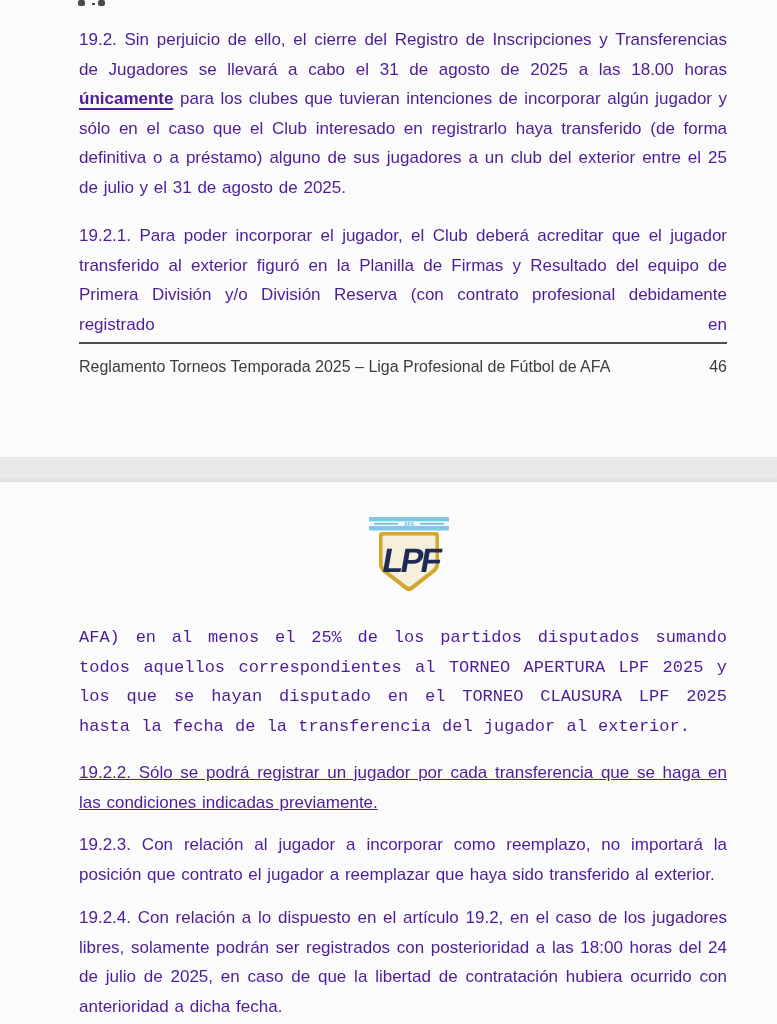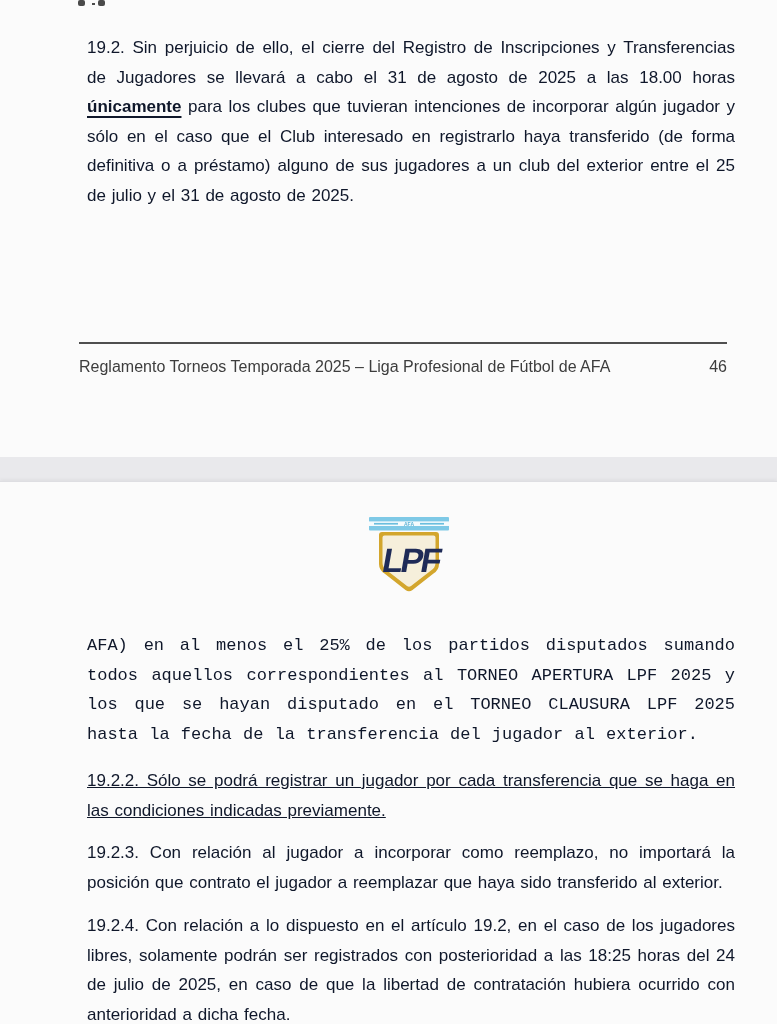--- a/index.html
+++ b/index.html
@@ -18,23 +18,23 @@
   #page-1 { top: 0; height: 457px; border-bottom: 1px solid #dedee2; }
   #page-2 { top: 481px; height: 543px; border-top: 1px solid #dedee2;
             box-shadow: 0 -2px 3px rgba(0,0,0,0.04); }
   #gap-band {
     position: absolute; left: 0; top: 457px; width: 777px; height: 24px;
     background: #e9e9ec;
   }
 
   .body-text {
     position: absolute; left: 79px; width: 648px;
-    font-size: 17px; line-height: 29.5px; color: #0f172a;
+    font-size: 17px; line-height: 29.5px; color: #4c1d95;
     text-align: justify; word-spacing: 1px;
-    margin: 8px;
+    margin: 0;
   }
   .justify-all { text-align-last: justify; }
 
   .underlined-bold {
     font-weight: 700;
     text-decoration: underline;
     text-decoration-thickness: 2px;
     text-underline-offset: 4px;
   }
 
@@ -62,20 +62,21 @@
 <div id="screen">
 
   <div class="page" id="page-1">
 
     <div id="clipped-fragment"></div>
 
     <p class="body-text" style="top: 25px;">
       <span>19.2. Sin perjuicio de ello, el cierre del Registro de Inscripciones y Transferencias de Jugadores se llevará a cabo el 31 de agosto de 2025 a las 18.00 horas </span><span class="underlined-bold">únicamente</span><span> para los clubes que tuvieran intenciones de incorporar algún jugador y sólo en el caso que el Club interesado en registrarlo haya transferido (de forma definitiva o a préstamo) alguno de sus jugadores a un club del exterior entre el 25 de julio y el 31 de agosto de 2025.</span>
     </p>
 
+    <p class="body-text justify-all" style="top: 221px;">19.2.1. Para poder incorporar el jugador, el Club deberá acreditar que el jugador transferido al exterior figuró en la Planilla de Firmas y Resultado del equipo de Primera División y/o División Reserva (con contrato profesional debidamente registrado en</p>
 
     <div id="footer-rule"></div>
 
     <div id="page-footer">
       <span>Reglamento Torneos Temporada 2025 – Liga Profesional de Fútbol de AFA</span>
       <span>46</span>
     </div>
   </div>
 
   <div id="gap-band"></div>
@@ -96,16 +97,16 @@
         <text x="0" y="0" text-anchor="middle" font-size="34" font-weight="bold" letter-spacing="-2.5" fill="#1f2b57" font-family="Liberation Sans, DejaVu Sans, sans-serif">LPF</text>
       </g>
     </svg>
 
     <p class="body-text" style="top: 141px; font-family: Liberation Mono, monospace;">AFA) en al menos el 25% de los partidos disputados sumando todos aquellos correspondientes al TORNEO APERTURA LPF 2025 y los que se hayan disputado en el TORNEO CLAUSURA LPF 2025 hasta la fecha de la transferencia del jugador al exterior.</p>
 
     <p class="body-text" style="top: 276px; text-decoration: underline;">19.2.2. Sólo se podrá registrar un jugador por cada transferencia que se haga en las condiciones indicadas previamente.</p>
 
     <p class="body-text" style="top: 348px;">19.2.3. Con relación al jugador a incorporar como reemplazo, no importará la posición que contrato el jugador a reemplazar que haya sido transferido al exterior.</p>
 
-    <p class="body-text" style="top: 421px;">19.2.4. Con relación a lo dispuesto en el artículo 19.2, en el caso de los jugadores libres, solamente podrán ser registrados con posterioridad a las 18:25 horas del 24 de julio de 2025, en caso de que la libertad de contratación hubiera ocurrido con anterioridad a dicha fecha.</p>
+    <p class="body-text" style="top: 421px;">19.2.4. Con relación a lo dispuesto en el artículo 19.2, en el caso de los jugadores libres, solamente podrán ser registrados con posterioridad a las 18:00 horas del 24 de julio de 2025, en caso de que la libertad de contratación hubiera ocurrido con anterioridad a dicha fecha.</p>
   </div>
 
 </div>
 
 </body></html>

